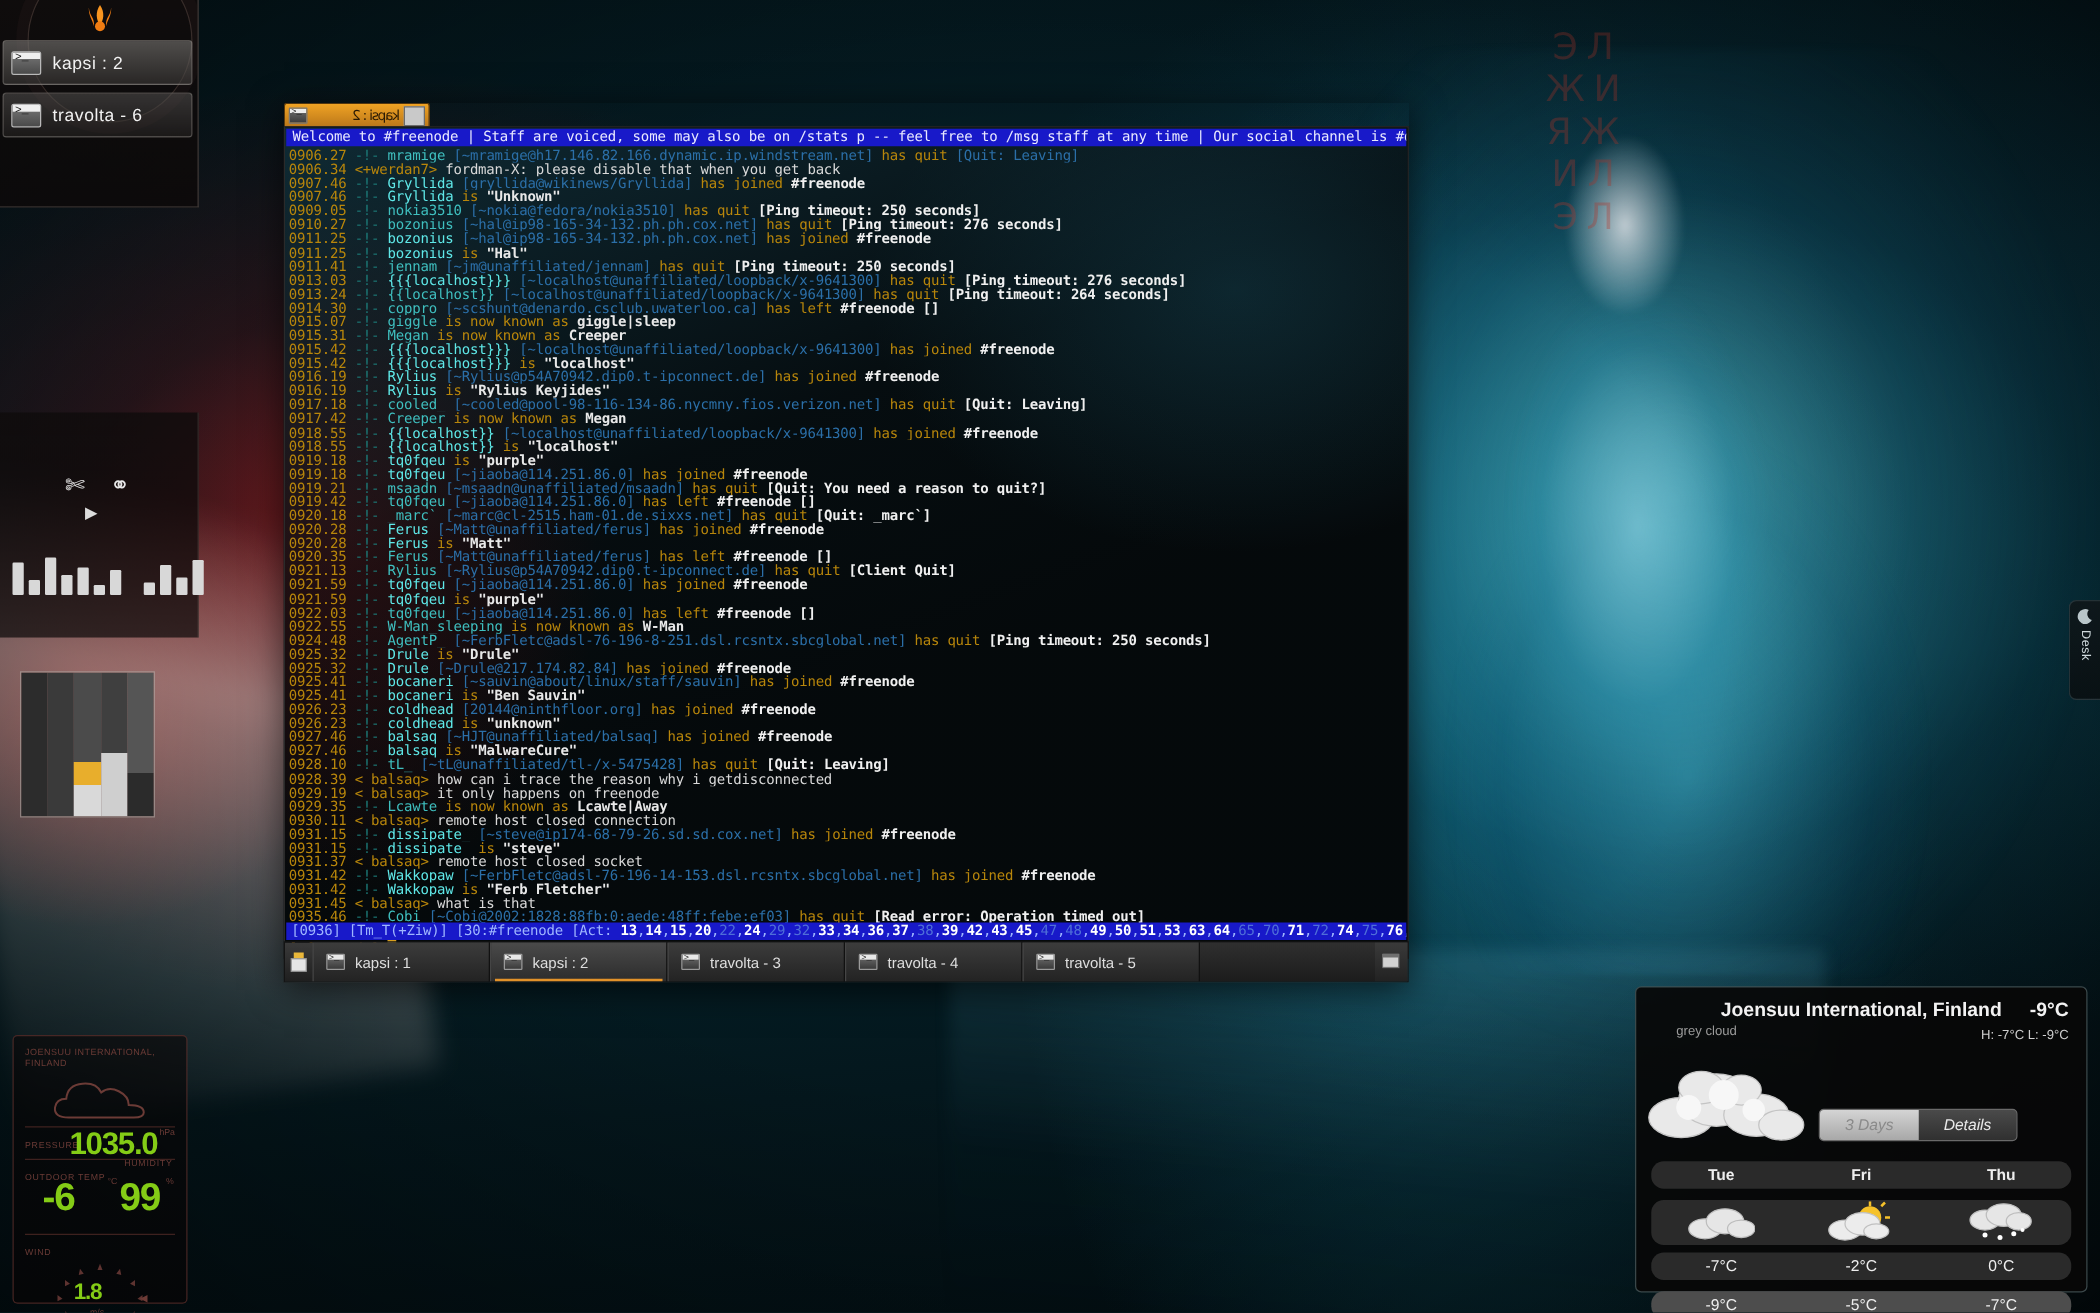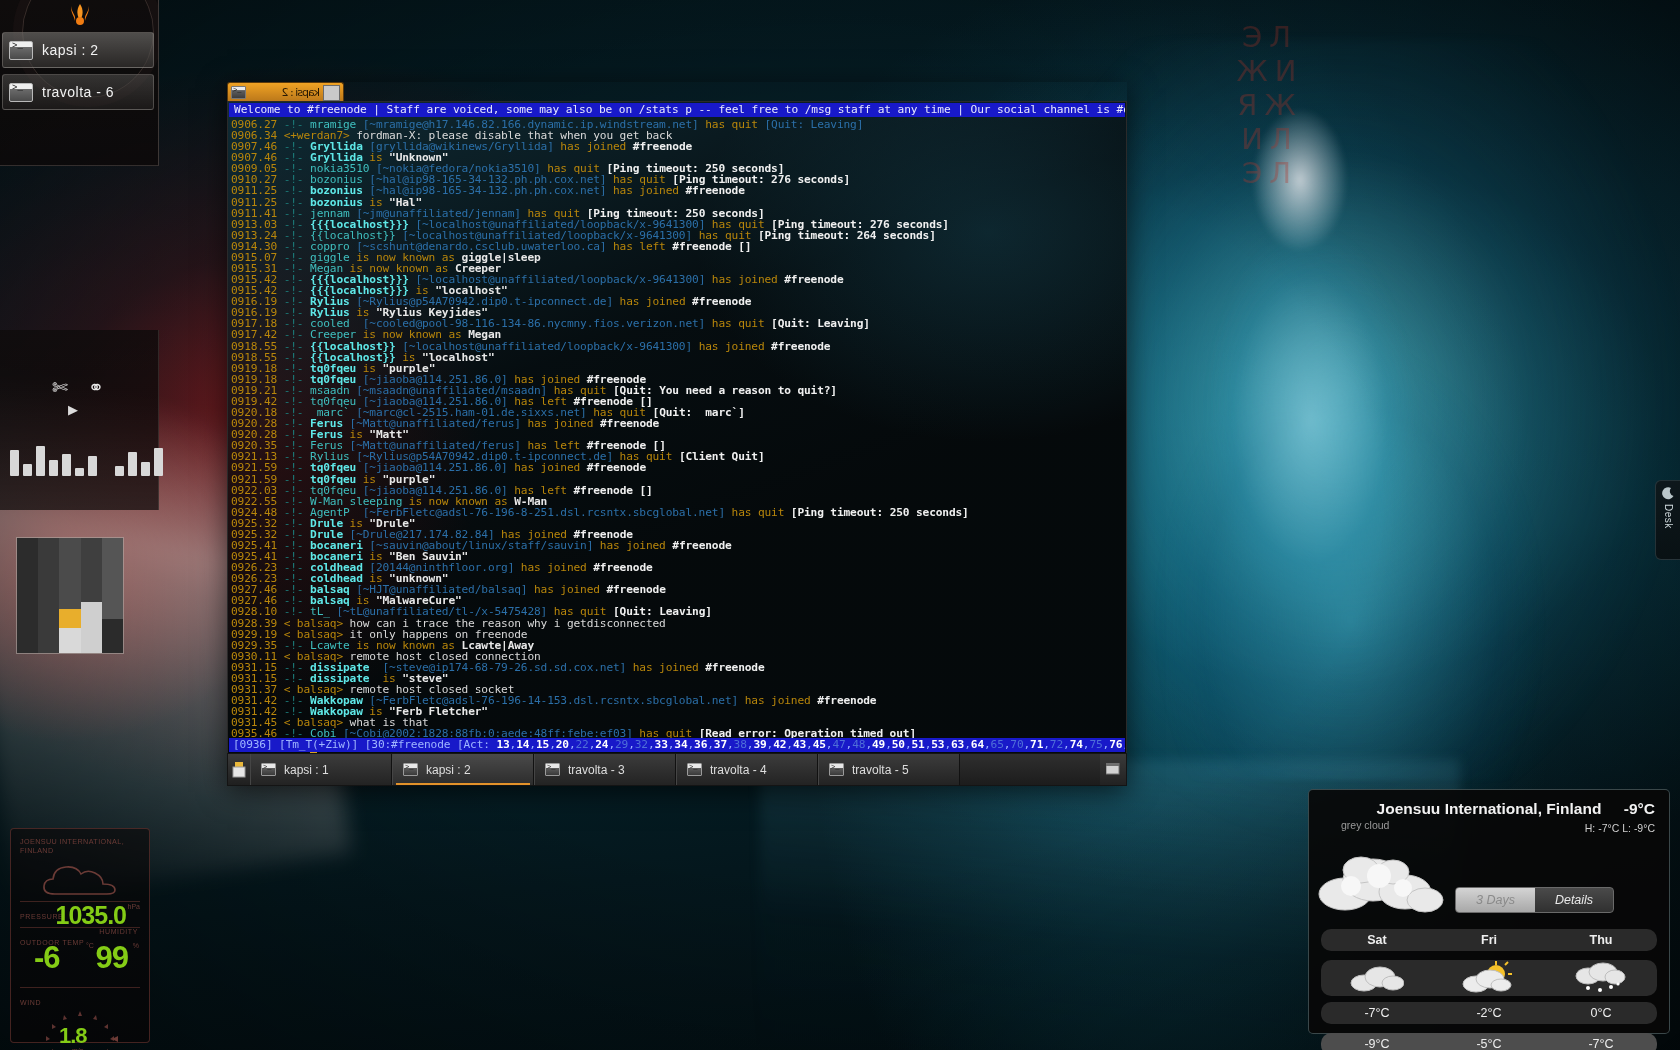--- a/index.html
+++ b/index.html
@@ -105,21 +105,21 @@
   #topic{position:absolute;left:1px;top:1px;right:1px;height:14px;background:#1819c9;
     color:#e9e9ff;font-family:"DejaVu Sans Mono",monospace;font-size:11.2px;line-height:14px;
     white-space:nowrap;overflow:hidden;padding-left:5px;box-sizing:border-box;letter-spacing:-.1px;}
   #irclog{position:absolute;left:3px;top:17px;right:2px;
     font-family:"DejaVu Sans Mono",monospace;font-size:11.2px;line-height:11.08px;
     white-space:pre;letter-spacing:-.15px;}
   #irclog .ln{height:11.08px;overflow:hidden;}
   .ts{color:#b8860b;text-align:right;}
   .sep{color:#1c7a78;}
   .nick{color:#3fbfbf;}
-  .nickb{color:#5fe8e8;font-weight:bold;}
+  .nickb{color:#5fe8e8;font-weight:normal;}
   .host{color:#2b6fa8;}
   .act{color:#b8860b;}
   .chan{color:#f0f0f0;font-weight:bold;}
   .qmsg{color:#2b6fa8;}
   .quote{color:#e8e8e8;font-weight:bold;}
   .msgtxt{color:#d9d9d9;}
   #statusbar{position:absolute;left:1px;right:1px;bottom:14px;height:14px;background:#1819c9;
     font-family:"DejaVu Sans Mono",monospace;font-size:11.2px;line-height:14px;color:#9fb6ff;
     white-space:nowrap;overflow:hidden;padding-left:4px;box-sizing:border-box;letter-spacing:-.15px;}
   #statusbar b{color:#ffffff;}
@@ -276,21 +276,21 @@
           <polygon points="12,27 12,32 16,30"></polygon>
             <polygon points="80,27 76,30 80,32"></polygon>
           <polygon points="18,40 18,45 22,43"></polygon>
             <polygon points="74,40 70,43 74,45"></polygon>
           <polygon points="30,50 29,55 33,53"></polygon>
             <polygon points="62,50 59,53 63,55"></polygon>
           <polygon points="46,54 44,50 48,50"></polygon>
         </g>
         <polygon points="84,27 84,33 78,30" fill="#6d3b36"></polygon>
       </svg>
-      <span class="big" style="font-size:22px;position:absolute;left:25px;top:14px">1.8</span>
+      <span class="big" style="font-size:18px;position:absolute;left:25px;top:14px">1.8</span>
       <span class="u" style="position:absolute;left:38px;top:38px">m/s</span>
     </div>
   </div>
 
 </div>
 
 <div id="term">
   <div id="term-titlebar">
     <div class="tb-ico">&gt;_</div>
     <div class="tb-title">kapsi : 2</div>
@@ -375,21 +375,21 @@
     </svg>
   </div>
 
   <div class="wbtns">
     <div class="wbtn off">3 Days</div>
     <div class="wbtn">Details</div>
   </div>
 
   <div class="fc">
     <div class="fcrow bar">
-      <div class="fcc hd">Sat</div>
+      <div class="fcc hd">Tue</div>
       <div class="fcc hd">Fri</div>
       <div class="fcc hd">Thu</div>
     </div>
     <div class="fcrow icons" style="height:36px;margin-bottom:6px">
       <div class="fcc">
         <svg width="54" height="30" viewBox="0 0 54 30">
           <g fill="#e6e6e6" stroke="#bdbdbd">
               <ellipse cx="14" cy="20" rx="13" ry="8"></ellipse>
               <ellipse cx="30" cy="14" rx="15" ry="10"></ellipse>
               <ellipse cx="43" cy="20" rx="11" ry="7"></ellipse>

